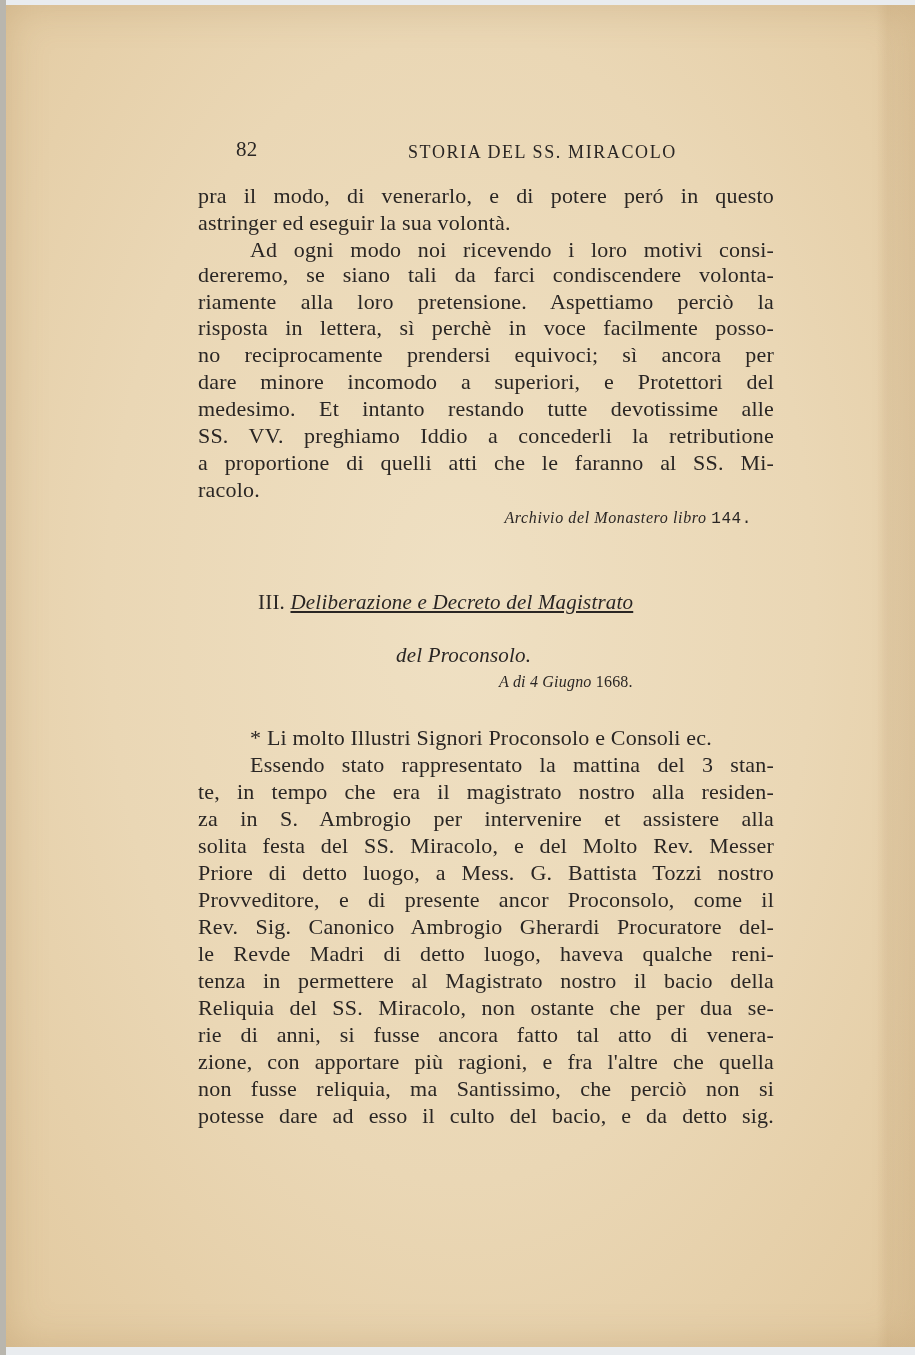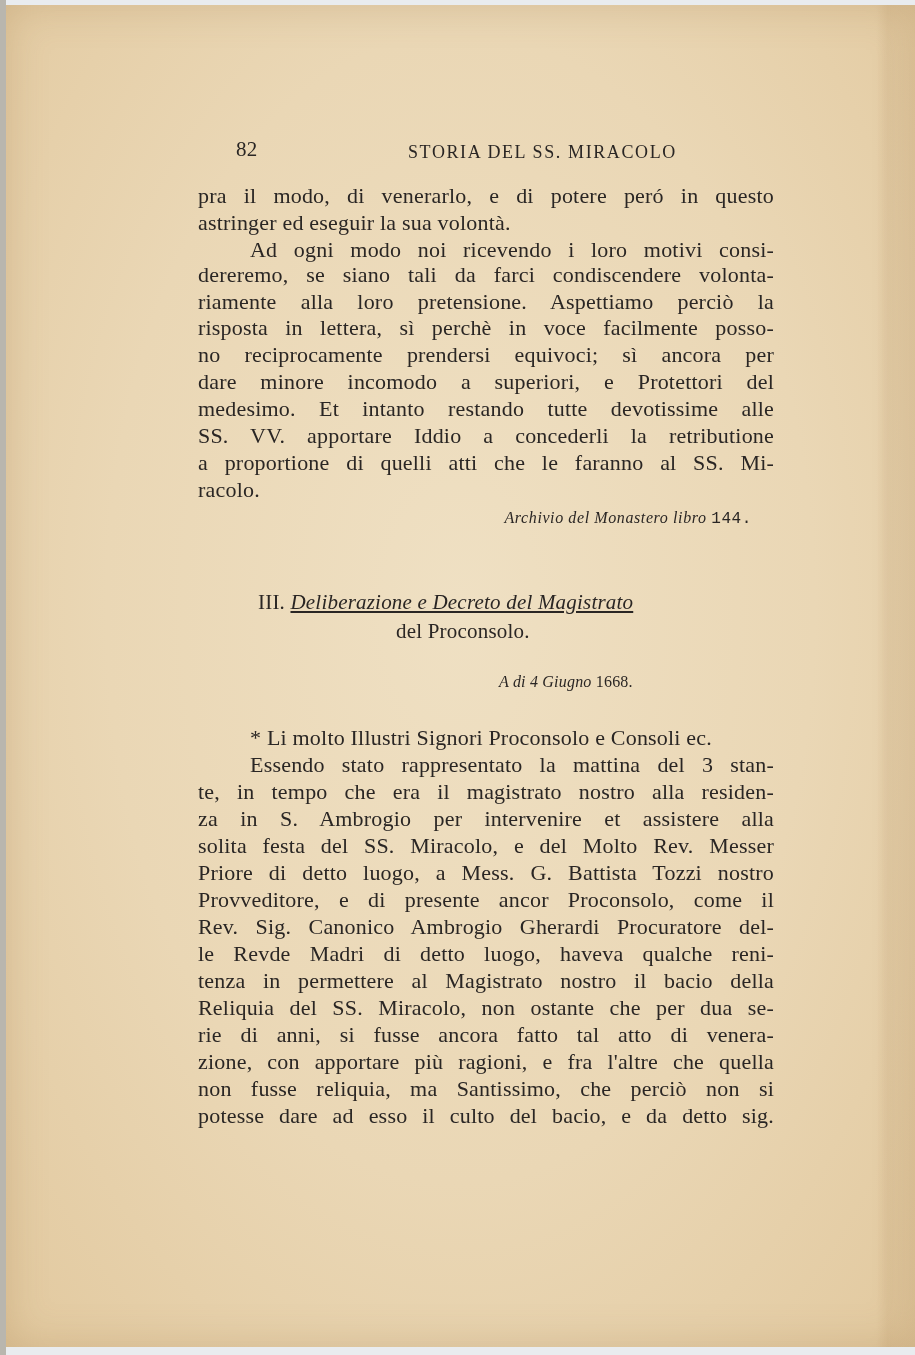--- a/index.html
+++ b/index.html
@@ -105,22 +105,23 @@
       font-size: 21px;
       white-space: nowrap;
     }
     .section-title i {
       font-style: italic;
       text-decoration: underline;
     }
     .section-title-2 {
       position: absolute;
       left: 396px;
-      top: 619px;
+      top: 643px;
       font-size: 21px;
+      font-style: italic;
     }
     .date {
       position: absolute;
       left: 499px;
       top: 673px;
       font-size: 16px;
       white-space: nowrap;
     }
     .date i { font-style: italic; }
   </style>
@@ -140,21 +141,21 @@
 
   <div class="line" style="top:182px">pra il modo, di venerarlo, e di potere peró in questo</div>
   <div class="line last" style="top:209px">astringer ed eseguir la sua volontà.</div>
   <div class="line indent" style="top:236px">Ad ogni modo noi ricevendo i loro motivi consi-</div>
   <div class="line" style="top:261px">dereremo, se siano tali da farci condiscendere volonta-</div>
   <div class="line" style="top:288px">riamente alla loro pretensione. Aspettiamo perciò la</div>
   <div class="line" style="top:314px">risposta in lettera, sì perchè in voce facilmente posso-</div>
   <div class="line" style="top:341px">no reciprocamente prendersi equivoci; sì ancora per</div>
   <div class="line" style="top:368px">dare minore incomodo a superiori, e Protettori del</div>
   <div class="line" style="top:395px">medesimo. Et intanto restando tutte devotissime alle</div>
-  <div class="line" style="top:422px">SS. VV. apportare Iddio a concederli la retributione</div>
+  <div class="line" style="top:422px">SS. VV. preghiamo Iddio a concederli la retributione</div>
   <div class="line" style="top:449px">a proportione di quelli atti che le faranno al SS. Mi-</div>
   <div class="line last" style="top:476px">racolo.</div>
 
   <div class="source">
     <span>Archivio del Monastero libro</span>
     <span class="num">144.</span>
   </div>
 
   <div class="section-title">
     <span>III.</span>

